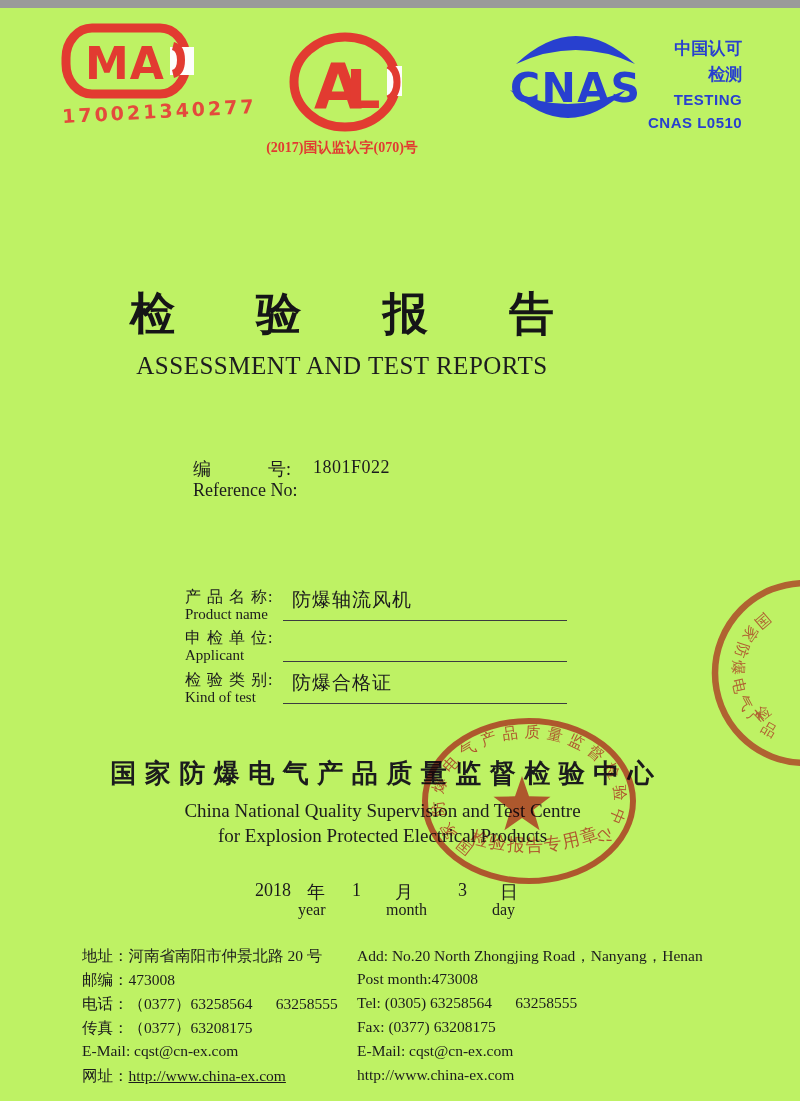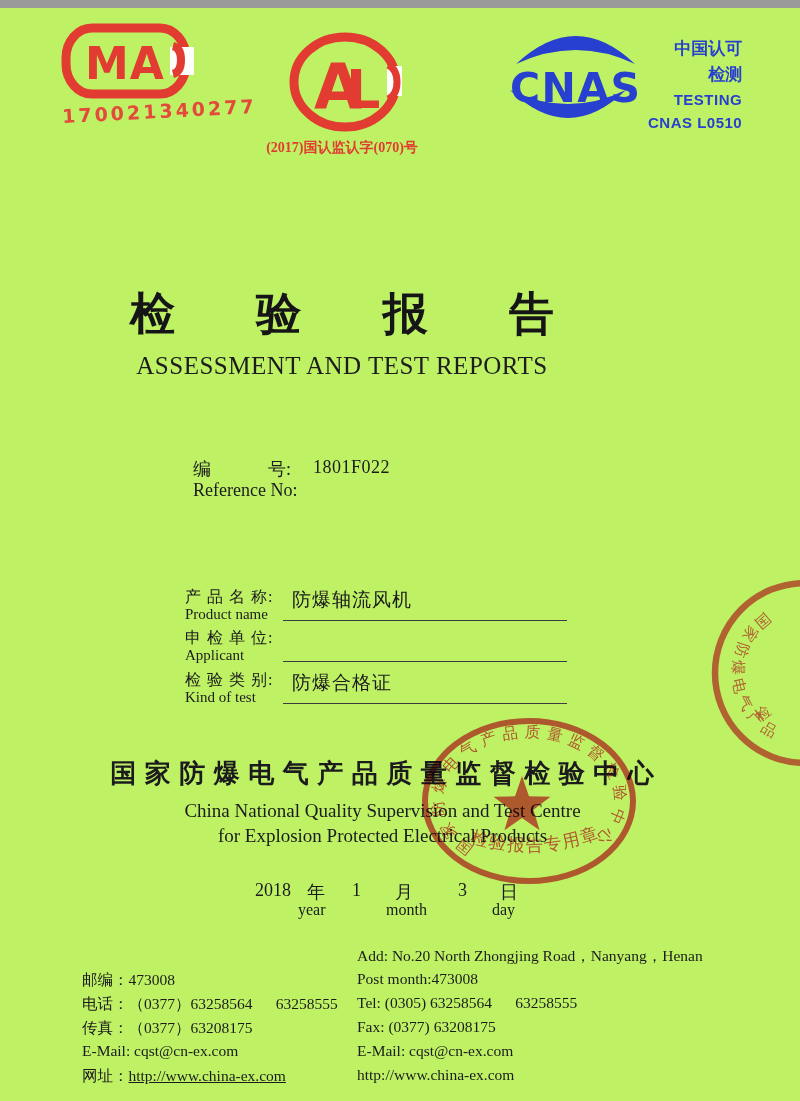--- a/index.html
+++ b/index.html
@@ -167,20 +167,21 @@
     <span class="d-month">1</span>
     <span class="d-mu">月</span>
     <span class="d-day">3</span>
     <span class="d-du">日</span>
     <span class="d-ye">year</span>
     <span class="d-me">month</span>
     <span class="d-de">day</span>
   </div>
 
   <div class="footer-row" style="top:938px;">
+    <span class="fl">地址：河南省南阳市仲景北路 20 号</span>
     <span class="fr">Add: No.20 North Zhongjing Road，Nanyang，Henan</span>
   </div>
   <div class="footer-row" style="top:962px;">
     <span class="fl">邮编：473008</span>
     <span class="fr">Post month:473008</span>
   </div>
   <div class="footer-row" style="top:986px;">
     <span class="fl">电话：（0377）63258564      63258555</span>
     <span class="fr">Tel: (0305) 63258564      63258555</span>
   </div>

